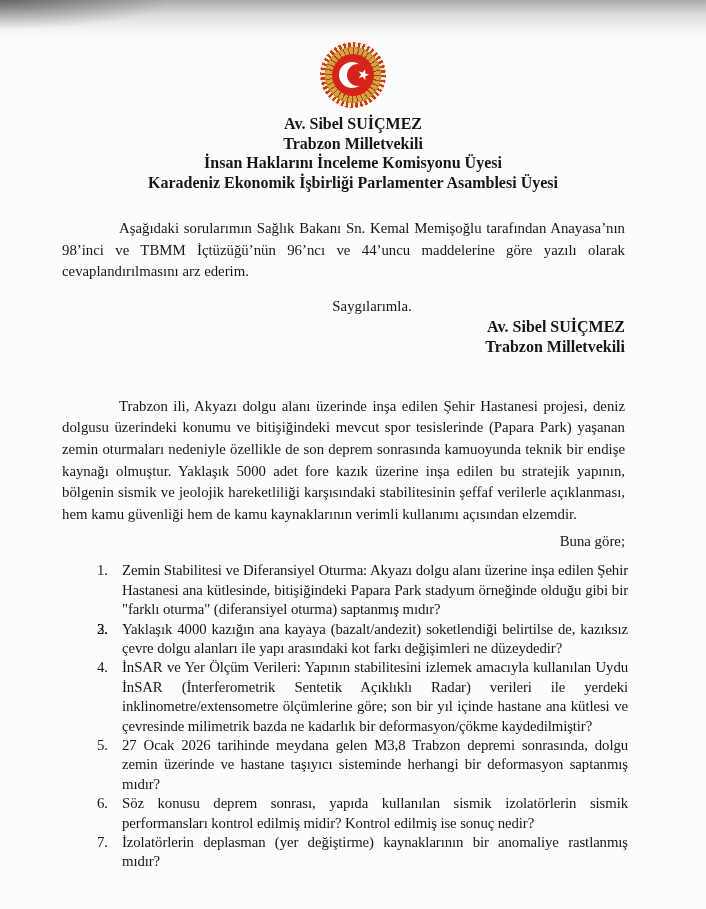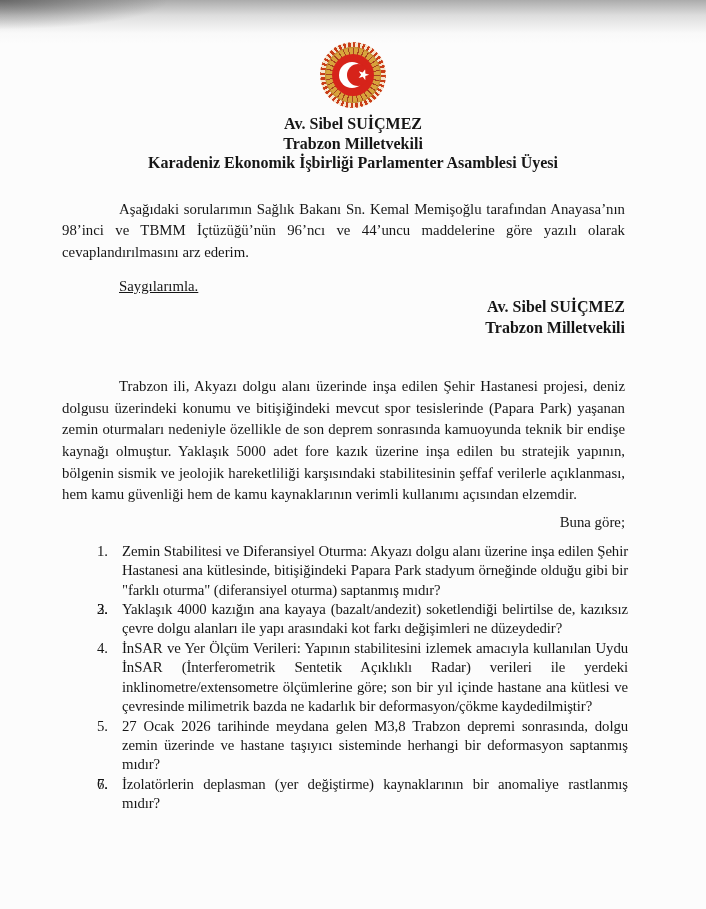--- a/index.html
+++ b/index.html
@@ -36,21 +36,21 @@
     clip-path:polygon(50% 0%,63% 36%,100% 36%,70% 58%,82% 95%,50% 72%,18% 95%,30% 58%,0% 36%,37% 36%);
     transform:rotate(18deg);}
 
   
   .letterhead{margin-top:6px;text-align:center;font-weight:bold;font-size:16px;line-height:19.5px;}
 
   
   .para{margin:0 81px 0 62px;font-size:14.8px;line-height:21.6px;text-align:justify;}
   .indent{text-indent:57px;}
   .p1{margin-top:26px;}
-  .closing{margin:13px 81px 0 119px;font-size:14.8px;line-height:20px;text-align:left;text-decoration:underline;}
+  .closing{margin:13px 81px 0 119px;font-size:14.8px;line-height:20px;text-align:center;}
   .signature{margin:1px 81px 0 0;text-align:right;font-weight:bold;font-size:16px;line-height:20.5px;}
   .p2{margin-top:38px;}
   .list-intro{margin:6px 81px 0 119px;font-size:14.8px;line-height:20px;text-align:right;}
 
   
   .questions{margin:10px 78px 0 97px;padding:0;list-style:none;
     font-size:14.8px;line-height:19.4px;letter-spacing:-0.1px;}
   .questions li{position:relative;padding-left:25px;text-align:justify;}
   .qnum{position:absolute;left:0;top:0;}
 </style>
@@ -68,20 +68,21 @@
     <div class="em-red">
       <div class="em-moon"></div>
       <div class="em-moon-cut"></div>
       <div class="em-star"></div>
     </div>
   </div>
 
   <div class="letterhead">
     <div>Av. Sibel SUİÇMEZ</div>
     <div>Trabzon Milletvekili</div>
+    <div>İnsan Haklarını İnceleme Komisyonu Üyesi</div>
     <div>Karadeniz Ekonomik İşbirliği Parlamenter Asamblesi Üyesi</div>
   </div>
 
   <p class="para indent p1">Aşağıdaki sorularımın Sağlık Bakanı Sn. Kemal Memişoğlu tarafından Anayasa’nın 98’inci ve TBMM İçtüzüğü’nün 96’ncı ve 44’uncu maddelerine göre yazılı olarak cevaplandırılmasını arz ederim.</p>
 
   <p class="closing">Saygılarımla.</p>
 
   <div class="signature">
     <div>Av. Sibel SUİÇMEZ</div>
     <div>Trabzon Milletvekili</div>
@@ -106,20 +107,21 @@
     <li>
       <span class="qnum">4.</span>
       <span class="qtext">İnSAR ve Yer Ölçüm Verileri: Yapının stabilitesini izlemek amacıyla kullanılan Uydu İnSAR (İnterferometrik Sentetik Açıklıklı Radar) verileri ile yerdeki inklinometre/extensometre ölçümlerine göre; son bir yıl içinde hastane ana kütlesi ve çevresinde milimetrik bazda ne kadarlık bir deformasyon/çökme kaydedilmiştir?</span>
     </li>
     <li>
       <span class="qnum">5.</span>
       <span class="qtext">27 Ocak 2026 tarihinde meydana gelen M3,8 Trabzon depremi sonrasında, dolgu zemin üzerinde ve hastane taşıyıcı sisteminde herhangi bir deformasyon saptanmış mıdır?</span>
     </li>
     <li>
       <span class="qnum">6.</span>
+      <span class="qtext">Söz konusu deprem sonrası, yapıda kullanılan sismik izolatörlerin sismik performansları kontrol edilmiş midir? Kontrol edilmiş ise sonuç nedir?</span>
     </li>
     <li>
       <span class="qnum">7.</span>
       <span class="qtext">İzolatörlerin deplasman (yer değiştirme) kaynaklarının bir anomaliye rastlanmış mıdır?</span>
     </li>
   </ol>
 
 </div>
 
 </body></html>

